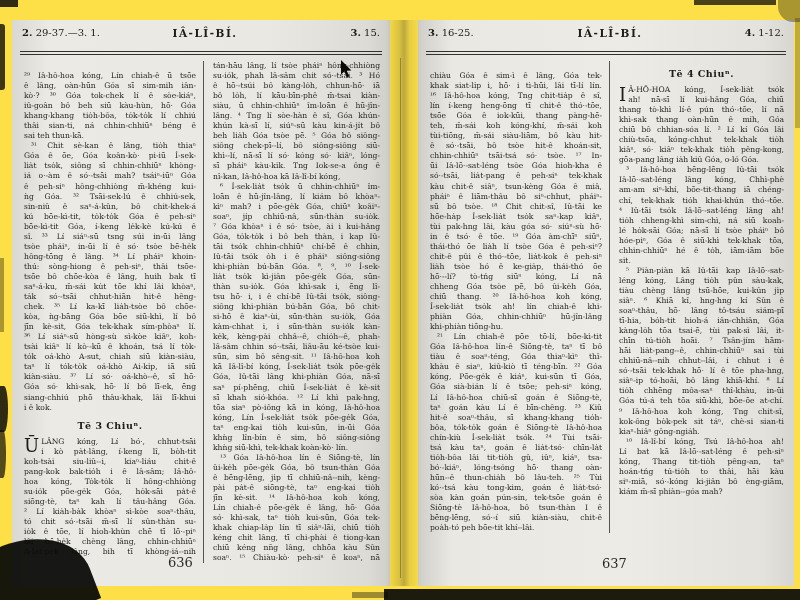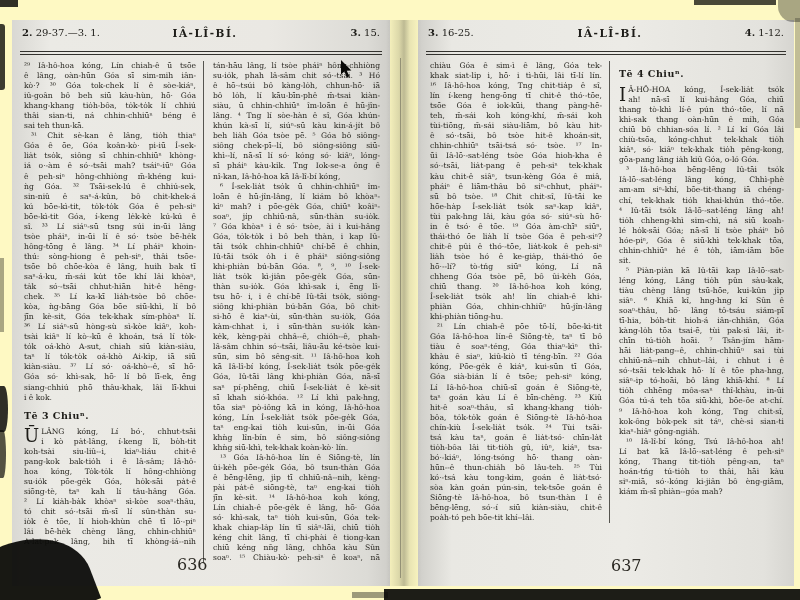--- a/index.html
+++ b/index.html
@@ -1,55 +1,55 @@
 <!DOCTYPE html>
 <html><head>
 <meta charset="utf-8">
 <style>
   html,body{margin:0;padding:0;}
   #screenshot{
     position:relative; width:800px; height:600px; overflow:hidden;
-    background:#fef9c3;
+    background:#fde047;
     font-family:"DejaVu Serif", serif;
     color:#2a2822;
   }
   .page{position:absolute; top:20px; height:566px;}
   #page-left{
     left:12px; width:378px;
     background:linear-gradient(90deg,#d9d8d3 0%,#ebeae5 10%,#eae8e3 68%,#dcdbd6 94%,#cfcec9 100%);
   }
   #page-right{
     left:418px; width:376px;
     background:linear-gradient(90deg,#cfcec9 0%,#e9e8e3 9%,#ecebe6 55%,#e3e2dd 92%,#d6d5d0 100%);
   }
   .phead{position:relative; height:21px; padding:7px 10px 0 10px; font-size:10px; font-weight:bold; color:#1d1c18;}
   .phead .lref{float:left;}
   .phead .rref{float:right;}
   .phead .ttl{position:absolute; left:8px; right:0; text-align:center; letter-spacing:1.5px; font-size:10.5px;}
   .phead .vnum{font-weight:normal;}
   .rule{height:2px; border-top:1px solid #33322e; border-bottom:1px solid #33322e; margin:3px 8px 0 8px;}
   .cols{display:flex; padding:6px 10px 0 12px;}
-  .colA{flex:0 0 172px; padding-right:7px;}
+  .colA{flex:0 0 172px; padding-right:7px;margin-top:10px;}
   .colB{flex:1; border-left:1px solid #55544f; padding-left:9px;}
   .ln{
     font-size:7.6px; line-height:10.05px; height:10.05px; overflow:hidden;
     text-align:justify; text-align-last:justify; white-space:normal;
   }
   .ln.pend{text-align-last:left;}
   .ln.ind{text-indent:7px;}
   .blk{margin:0;}
   .cap{
     float:left; font-size:18px; line-height:17.5px; height:19.5px;
     margin:0.5px 2px 0 0; color:#1d1c18;
   }
   .chap{
-    text-align:left; font-weight:bold; font-size:9.5px; letter-spacing:.5px;
+    text-align:center; font-weight:bold; font-size:9.5px; letter-spacing:.5px;
     margin:7px 0 6px 0; color:#1d1c18;
   }
-  .pnum{position:absolute; font-size:16px; color:#2a2822;margin-left:9px;}
+  .pnum{position:absolute; font-size:13px; color:#2a2822;}
   #pn-left{left:168px; top:555px;}
   #pn-right{left:602px; top:556px;}
   
   #gutter{position:absolute; left:386px; top:20px; width:36px; height:566px;
     background:linear-gradient(90deg, rgba(40,40,36,0) 0%, rgba(40,40,36,.16) 36%, rgba(40,40,36,.30) 50%, rgba(40,40,36,.10) 66%, rgba(40,40,36,0) 100%);}
   #gutter-line{position:absolute; left:400px; top:58px; width:1px; height:520px; background:rgba(55,54,50,.4);}
   
   .art{position:absolute; background:#0c0c0a;}
   #art-topleft{left:0; top:0; width:18px; height:7px; opacity:.85;}
   #art-leftstreak{left:0; top:24px; width:5px; height:66px; opacity:.8; border-radius:0 3px 3px 0;}

